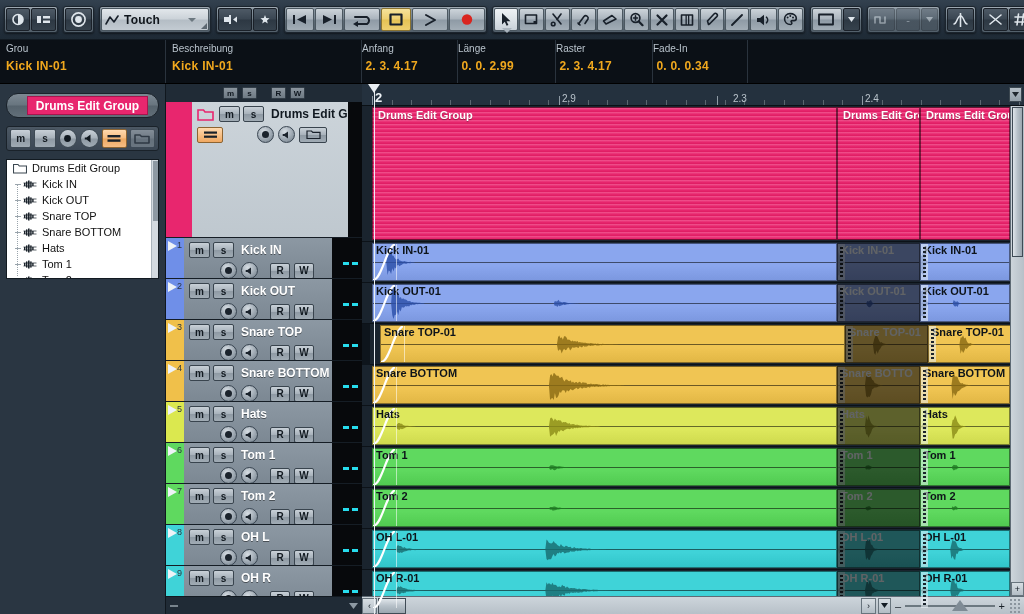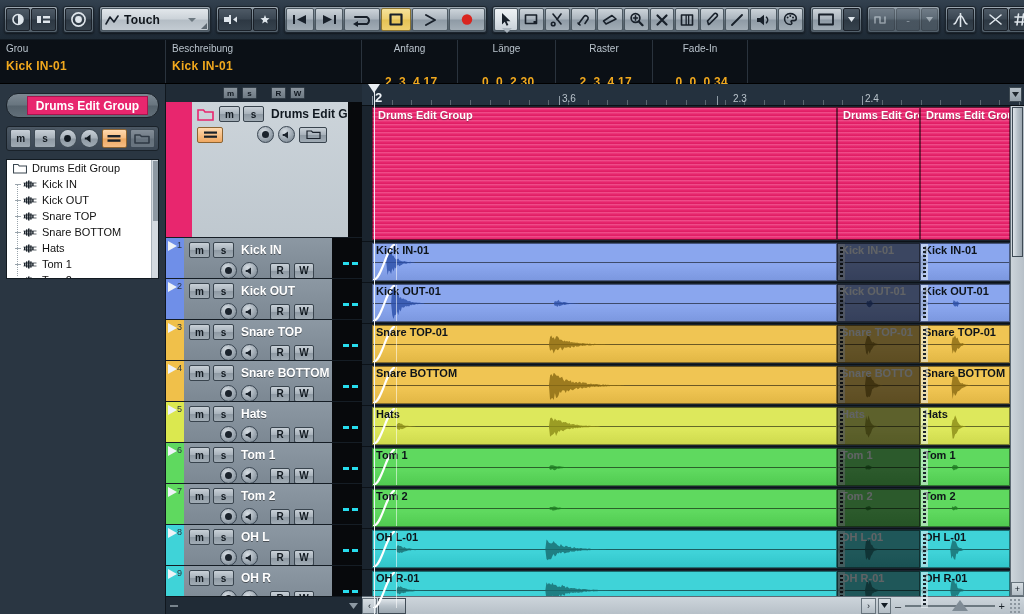--- a/index.html
+++ b/index.html
@@ -47,21 +47,21 @@
     border-left:5px solid transparent;border-right:5px solid transparent;border-top:5px solid #aab4bd; }
 
   
   .infoline { position:absolute; left:0; top:40px; width:1024px; height:44px;
     background:#0b1016; display:flex; border-bottom:1px solid #000; }
   .infocell { position:relative; padding:3px 0 0 6px; border-right:1px solid #2a333d;
     display:flex; flex-direction:column; justify-content:flex-start; }
   .infocell .lbl { font-size:10px; color:#b9c3cc; line-height:12px; white-space:nowrap; }
   .infocell .val { font-size:12px; font-weight:bold; color:#f0a81e; line-height:15px;
     margin-top:4px; white-space:nowrap; letter-spacing:.3px; }
-  .infocell.c { align-items:center; padding-left:0;gap:16px; }
+  .infocell.c { align-items:flex-start; padding-left:0; }
   .infocell.c .lbl, .infocell.c .val { text-align:center; }
   .val .seg { display:inline-block; min-width:14px; text-align:right; }
 
   
   .inspector { position:absolute; left:0; top:84px; width:166px; height:530px;
     background:#2a3642; border-right:1px solid #10171e; }
   .insp-name { position:relative; margin:9px 6px 0 6px; height:25px;
     background:linear-gradient(180deg,#7d8993 0%,#68757f 48%,#56636d 52%,#626f79 100%);
     border:1px solid #1a222a; border-radius:12px; display:flex; align-items:center; }
   .insp-name .pill { position:absolute; left:20px; right:10px; top:2px; bottom:2px;
@@ -445,21 +445,21 @@
       <div class="infocell" style="width: 196px;">
         <div class="lbl">Beschreibung</div>
         <div class="val">Kick IN-01</div>
       </div>
       <div class="infocell c" style="width: 96px;">
         <div class="lbl">Anfang</div>
         <div class="val"><span class="seg">2. </span><span class="seg">3. </span><span class="seg">4. </span><span class="seg">17 </span></div>
       </div>
       <div class="infocell c" style="width: 98px;">
         <div class="lbl">Länge</div>
-        <div class="val"><span class="seg">0. </span><span class="seg">0. </span><span class="seg">2. </span><span class="seg">30 </span></div>
+        <div class="val"><span class="seg">0. </span><span class="seg">0. </span><span class="seg">2. </span><span class="seg">99 </span></div>
       </div>
       <div class="infocell c" style="width: 97px;">
         <div class="lbl">Raster</div>
         <div class="val"><span class="seg">2. </span><span class="seg">3. </span><span class="seg">4. </span><span class="seg">17 </span></div>
       </div>
       <div class="infocell c" style="width: 95px;">
         <div class="lbl">Fade-In</div>
         <div class="val"><span class="seg">0. </span><span class="seg">0. </span><span class="seg">0. </span><span class="seg">34 </span></div>
       </div>
     </div>
@@ -954,21 +954,21 @@
           <div class="tick" style="left: 539px;"></div>
           <div class="tick" style="left: 559px;"></div>
           <div class="tick" style="left: 578px;"></div>
           <div class="tick" style="left: 598px;"></div>
           <div class="tick" style="left: 618px;"></div>
           <div class="tick" style="left: 637px;"></div>
           <div class="tick" style="left: 657px;"></div>
           <div class="tickb" style="left: 10px;"></div>
           <div class="labb" style="left: 13px;">2</div>
           <div class="tickb" style="left: 197px;"></div>
-          <div class="lab" style="left: 200px;">3.6</div>
+          <div class="lab" style="left: 200px;">2.9</div>
           <div class="tickb" style="left: 355px;"></div>
           <div class="lab" style="left: 371px;">2.3</div>
           <div class="tickb" style="left: 500px;"></div>
           <div class="lab" style="left: 503px;">2.4</div>
         </div>
       <div class="ruler-dd">
         <svg width="7" height="5" viewBox="0 0 7 5">
             <path d="M0 0 H7 L3.5 5 Z" fill="#20282f"></path>
           </svg>
       </div>
@@ -1052,21 +1052,21 @@
             <div style="position:absolute;left:0;top:0;right:0;bottom:0;">
               <svg width="90" height="37" viewBox="0 0 90 37" preserveAspectRatio="none">
                 <path d="M0.0,5.8 L1.2,6.1 L2.4,3.7 L3.6,2.4 L4.9,12.2 L6.1,16.4 L7.3,17.7 L8.5,18.0 L9.7,18.5 L10.9,18.5 L12.2,18.5 L13.4,18.5 L14.6,18.5 L15.8,18.5 L17.0,18.5 L18.2,18.5 L19.5,18.5 L20.7,18.5 L21.9,18.5 L23.1,18.5 L24.3,18.5 L25.5,18.5 L26.8,18.5 L28.0,18.5 L29.2,18.5 L30.4,18.5 L31.6,18.5 L32.8,14.9 L34.1,16.5 L35.3,16.7 L36.5,16.2 L37.7,17.4 L38.9,18.2 L40.1,18.4 L41.4,18.5 L42.6,18.5 L43.8,18.5 L45.0,18.5 L46.2,18.5 L47.4,18.5 L48.6,18.5 L49.9,18.5 L51.1,18.5 L52.3,18.5 L53.5,18.5 L54.7,18.5 L55.9,18.5 L57.2,18.5 L58.4,18.5 L59.6,18.5 L60.8,18.5 L62.0,18.5 L63.2,18.5 L64.5,18.5 L65.7,18.5 L66.9,18.5 L68.1,18.5 L69.3,18.5 L70.5,18.5 L71.8,18.5 L73.0,18.5 L74.2,18.5 L75.4,18.5 L76.6,18.5 L77.8,18.5 L79.1,18.5 L80.3,18.5 L81.5,18.5 L82.7,18.5 L83.9,18.5 L85.1,18.5 L86.4,18.5 L87.6,18.5 L88.8,18.5 L90.0,18.5 L90.0,18.5 L88.8,18.5 L87.6,18.5 L86.4,18.5 L85.1,18.5 L83.9,18.5 L82.7,18.5 L81.5,18.5 L80.3,18.5 L79.1,18.5 L77.8,18.5 L76.6,18.5 L75.4,18.5 L74.2,18.5 L73.0,18.5 L71.8,18.5 L70.5,18.5 L69.3,18.5 L68.1,18.5 L66.9,18.5 L65.7,18.5 L64.5,18.5 L63.2,18.5 L62.0,18.5 L60.8,18.5 L59.6,18.5 L58.4,18.5 L57.2,18.5 L55.9,18.5 L54.7,18.5 L53.5,18.5 L52.3,18.5 L51.1,18.5 L49.9,18.5 L48.6,18.5 L47.4,18.5 L46.2,18.5 L45.0,18.5 L43.8,18.5 L42.6,18.5 L41.4,18.5 L40.1,18.7 L38.9,19.0 L37.7,19.3 L36.5,22.1 L35.3,20.8 L34.1,21.8 L32.8,20.6 L31.6,18.5 L30.4,18.5 L29.2,18.5 L28.0,18.5 L26.8,18.5 L25.5,18.5 L24.3,18.5 L23.1,18.5 L21.9,18.5 L20.7,18.5 L19.5,18.5 L18.2,18.5 L17.0,18.5 L15.8,18.5 L14.6,18.5 L13.4,18.5 L12.2,18.5 L10.9,18.5 L9.7,18.5 L8.5,19.0 L7.3,19.3 L6.1,20.4 L4.9,23.7 L3.6,31.0 L2.4,32.9 L1.2,30.6 L0.0,31.3 Z" fill="#2c4fa8" opacity="0.82"></path>
               </svg>
             </div>
             <div class="handle"></div>
             <div class="cname">Kick OUT-01</div>
           </div>
           <div style="position: absolute; left: 34px; top: 2px; bottom: 2px; width: 1px; background: rgba(255, 255, 255, 0.55); z-index: 5;"></div>
         </div>
-        <div class="lane" style="height: 41px;">
+        <div class="lane" style="height: 41px; margin-left: 8px;">
           <div class="clip" style="left: 10px; width: 465px; background: linear-gradient(rgb(240, 197, 83) 0%, rgb(240, 197, 83) 60%, rgb(226, 183, 69) 100%);">
             <div class="zeroline"></div>
             <div style="position:absolute;left:0;top:0;right:0;bottom:0;">
               <svg width="465" height="37" viewBox="0 0 465 37" preserveAspectRatio="none">
                 <path d="M0.0,18.5 L1.2,18.5 L2.4,18.5 L3.6,18.5 L4.8,18.5 L6.0,18.5 L7.2,18.5 L8.4,18.5 L9.6,18.5 L10.8,18.5 L12.0,18.5 L13.3,18.5 L14.5,18.5 L15.7,18.5 L16.9,18.5 L18.1,18.5 L19.3,18.5 L20.5,18.5 L21.7,18.5 L22.9,18.5 L24.1,18.5 L25.3,18.5 L26.5,18.5 L27.7,18.5 L28.9,18.5 L30.1,18.5 L31.3,18.5 L32.5,18.5 L33.7,18.5 L34.9,18.5 L36.1,18.5 L37.3,18.5 L38.5,18.5 L39.8,18.5 L41.0,18.5 L42.2,18.5 L43.4,18.5 L44.6,18.5 L45.8,18.5 L47.0,18.5 L48.2,18.5 L49.4,18.5 L50.6,18.5 L51.8,18.5 L53.0,18.5 L54.2,18.5 L55.4,18.5 L56.6,18.5 L57.8,18.5 L59.0,18.5 L60.2,18.5 L61.4,18.5 L62.6,18.5 L63.8,18.5 L65.1,18.5 L66.3,18.5 L67.5,18.5 L68.7,18.5 L69.9,18.5 L71.1,18.5 L72.3,18.5 L73.5,18.5 L74.7,18.5 L75.9,18.5 L77.1,18.5 L78.3,18.5 L79.5,18.5 L80.7,18.5 L81.9,18.5 L83.1,18.5 L84.3,18.5 L85.5,18.5 L86.7,18.5 L87.9,18.5 L89.1,18.5 L90.3,18.5 L91.6,18.5 L92.8,18.5 L94.0,18.5 L95.2,18.5 L96.4,18.5 L97.6,18.5 L98.8,18.5 L100.0,18.5 L101.2,18.5 L102.4,18.5 L103.6,18.5 L104.8,18.5 L106.0,18.5 L107.2,18.5 L108.4,18.5 L109.6,18.5 L110.8,18.5 L112.0,18.5 L113.2,18.5 L114.4,18.5 L115.6,18.5 L116.9,18.5 L118.1,18.5 L119.3,18.5 L120.5,18.5 L121.7,18.5 L122.9,18.5 L124.1,18.5 L125.3,18.5 L126.5,18.5 L127.7,18.5 L128.9,18.5 L130.1,18.5 L131.3,18.5 L132.5,18.5 L133.7,18.5 L134.9,18.5 L136.1,18.5 L137.3,18.5 L138.5,18.5 L139.7,18.5 L140.9,18.5 L142.2,18.5 L143.4,18.5 L144.6,18.5 L145.8,18.5 L147.0,18.5 L148.2,18.5 L149.4,18.5 L150.6,18.5 L151.8,18.5 L153.0,18.5 L154.2,18.5 L155.4,18.5 L156.6,18.5 L157.8,18.5 L159.0,18.5 L160.2,18.5 L161.4,18.5 L162.6,18.5 L163.8,18.5 L165.0,18.5 L166.2,18.5 L167.4,18.5 L168.7,18.5 L169.9,18.5 L171.1,18.5 L172.3,18.5 L173.5,18.5 L174.7,18.5 L175.9,18.5 L177.1,10.9 L178.3,9.5 L179.5,12.2 L180.7,11.3 L181.9,13.7 L183.1,10.2 L184.3,10.3 L185.5,11.4 L186.7,14.0 L187.9,13.6 L189.1,14.3 L190.3,15.6 L191.5,14.6 L192.7,15.6 L194.0,15.0 L195.2,15.7 L196.4,15.1 L197.6,16.4 L198.8,16.0 L200.0,16.5 L201.2,16.6 L202.4,16.8 L203.6,16.8 L204.8,16.8 L206.0,17.2 L207.2,17.2 L208.4,17.6 L209.6,17.0 L210.8,17.2 L212.0,17.5 L213.2,17.8 L214.4,17.4 L215.6,18.0 L216.8,17.5 L218.0,18.0 L219.2,18.0 L220.5,17.9 L221.7,17.8 L222.9,18.0 L224.1,18.1 L225.3,18.0 L226.5,18.2 L227.7,18.1 L228.9,18.0 L230.1,18.1 L231.3,18.1 L232.5,18.3 L233.7,18.2 L234.9,18.2 L236.1,18.3 L237.3,18.5 L238.5,18.5 L239.7,18.5 L240.9,18.5 L242.1,18.5 L243.3,18.5 L244.5,18.5 L245.8,18.5 L247.0,18.5 L248.2,18.5 L249.4,18.5 L250.6,18.5 L251.8,18.5 L253.0,18.5 L254.2,18.5 L255.4,18.5 L256.6,18.5 L257.8,18.5 L259.0,18.5 L260.2,18.5 L261.4,18.5 L262.6,18.5 L263.8,18.5 L265.0,18.5 L266.2,18.5 L267.4,18.5 L268.6,18.5 L269.8,18.5 L271.0,18.5 L272.3,18.5 L273.5,18.5 L274.7,18.5 L275.9,18.5 L277.1,18.5 L278.3,18.5 L279.5,18.5 L280.7,18.5 L281.9,18.5 L283.1,18.5 L284.3,18.5 L285.5,18.5 L286.7,18.5 L287.9,18.5 L289.1,18.5 L290.3,18.5 L291.5,18.5 L292.7,18.5 L293.9,18.5 L295.1,18.5 L296.3,18.5 L297.6,18.5 L298.8,18.5 L300.0,18.5 L301.2,18.5 L302.4,18.5 L303.6,18.5 L304.8,18.5 L306.0,18.5 L307.2,18.5 L308.4,18.5 L309.6,18.5 L310.8,18.5 L312.0,18.5 L313.2,18.5 L314.4,18.5 L315.6,18.5 L316.8,18.5 L318.0,18.5 L319.2,18.5 L320.4,18.5 L321.6,18.5 L322.8,18.5 L324.1,18.5 L325.3,18.5 L326.5,18.5 L327.7,18.5 L328.9,18.5 L330.1,18.5 L331.3,18.5 L332.5,18.5 L333.7,18.5 L334.9,18.5 L336.1,18.5 L337.3,18.5 L338.5,18.5 L339.7,18.5 L340.9,18.5 L342.1,18.5 L343.3,18.5 L344.5,18.5 L345.7,18.5 L346.9,18.5 L348.1,18.5 L349.4,18.5 L350.6,18.5 L351.8,18.5 L353.0,18.5 L354.2,18.5 L355.4,18.5 L356.6,18.5 L357.8,18.5 L359.0,18.5 L360.2,18.5 L361.4,18.5 L362.6,18.5 L363.8,18.5 L365.0,18.5 L366.2,18.5 L367.4,18.5 L368.6,18.5 L369.8,18.5 L371.0,18.5 L372.2,18.5 L373.4,18.5 L374.7,18.5 L375.9,18.5 L377.1,18.5 L378.3,18.5 L379.5,18.5 L380.7,18.5 L381.9,18.5 L383.1,18.5 L384.3,18.5 L385.5,18.5 L386.7,18.5 L387.9,18.5 L389.1,18.5 L390.3,18.5 L391.5,18.5 L392.7,18.5 L393.9,18.5 L395.1,18.5 L396.3,18.5 L397.5,18.5 L398.7,18.5 L399.9,18.5 L401.2,18.5 L402.4,18.5 L403.6,18.5 L404.8,18.5 L406.0,18.5 L407.2,18.5 L408.4,18.5 L409.6,18.5 L410.8,18.5 L412.0,18.5 L413.2,18.5 L414.4,18.5 L415.6,18.5 L416.8,18.5 L418.0,18.5 L419.2,18.5 L420.4,18.5 L421.6,18.5 L422.8,18.5 L424.0,18.5 L425.2,18.5 L426.5,18.5 L427.7,18.5 L428.9,18.5 L430.1,18.5 L431.3,18.5 L432.5,18.5 L433.7,18.5 L434.9,18.5 L436.1,18.5 L437.3,18.5 L438.5,18.5 L439.7,18.5 L440.9,18.5 L442.1,18.5 L443.3,18.5 L444.5,18.5 L445.7,18.5 L446.9,18.5 L448.1,18.5 L449.3,18.5 L450.5,18.5 L451.7,18.5 L453.0,18.5 L454.2,18.5 L455.4,18.5 L456.6,18.5 L457.8,18.5 L459.0,18.5 L460.2,18.5 L461.4,18.5 L462.6,18.5 L463.8,18.5 L465.0,18.5 L465.0,18.5 L463.8,18.5 L462.6,18.5 L461.4,18.5 L460.2,18.5 L459.0,18.5 L457.8,18.5 L456.6,18.5 L455.4,18.5 L454.2,18.5 L453.0,18.5 L451.7,18.5 L450.5,18.5 L449.3,18.5 L448.1,18.5 L446.9,18.5 L445.7,18.5 L444.5,18.5 L443.3,18.5 L442.1,18.5 L440.9,18.5 L439.7,18.5 L438.5,18.5 L437.3,18.5 L436.1,18.5 L434.9,18.5 L433.7,18.5 L432.5,18.5 L431.3,18.5 L430.1,18.5 L428.9,18.5 L427.7,18.5 L426.5,18.5 L425.2,18.5 L424.0,18.5 L422.8,18.5 L421.6,18.5 L420.4,18.5 L419.2,18.5 L418.0,18.5 L416.8,18.5 L415.6,18.5 L414.4,18.5 L413.2,18.5 L412.0,18.5 L410.8,18.5 L409.6,18.5 L408.4,18.5 L407.2,18.5 L406.0,18.5 L404.8,18.5 L403.6,18.5 L402.4,18.5 L401.2,18.5 L399.9,18.5 L398.7,18.5 L397.5,18.5 L396.3,18.5 L395.1,18.5 L393.9,18.5 L392.7,18.5 L391.5,18.5 L390.3,18.5 L389.1,18.5 L387.9,18.5 L386.7,18.5 L385.5,18.5 L384.3,18.5 L383.1,18.5 L381.9,18.5 L380.7,18.5 L379.5,18.5 L378.3,18.5 L377.1,18.5 L375.9,18.5 L374.7,18.5 L373.4,18.5 L372.2,18.5 L371.0,18.5 L369.8,18.5 L368.6,18.5 L367.4,18.5 L366.2,18.5 L365.0,18.5 L363.8,18.5 L362.6,18.5 L361.4,18.5 L360.2,18.5 L359.0,18.5 L357.8,18.5 L356.6,18.5 L355.4,18.5 L354.2,18.5 L353.0,18.5 L351.8,18.5 L350.6,18.5 L349.4,18.5 L348.1,18.5 L346.9,18.5 L345.7,18.5 L344.5,18.5 L343.3,18.5 L342.1,18.5 L340.9,18.5 L339.7,18.5 L338.5,18.5 L337.3,18.5 L336.1,18.5 L334.9,18.5 L333.7,18.5 L332.5,18.5 L331.3,18.5 L330.1,18.5 L328.9,18.5 L327.7,18.5 L326.5,18.5 L325.3,18.5 L324.1,18.5 L322.8,18.5 L321.6,18.5 L320.4,18.5 L319.2,18.5 L318.0,18.5 L316.8,18.5 L315.6,18.5 L314.4,18.5 L313.2,18.5 L312.0,18.5 L310.8,18.5 L309.6,18.5 L308.4,18.5 L307.2,18.5 L306.0,18.5 L304.8,18.5 L303.6,18.5 L302.4,18.5 L301.2,18.5 L300.0,18.5 L298.8,18.5 L297.6,18.5 L296.3,18.5 L295.1,18.5 L293.9,18.5 L292.7,18.5 L291.5,18.5 L290.3,18.5 L289.1,18.5 L287.9,18.5 L286.7,18.5 L285.5,18.5 L284.3,18.5 L283.1,18.5 L281.9,18.5 L280.7,18.5 L279.5,18.5 L278.3,18.5 L277.1,18.5 L275.9,18.5 L274.7,18.5 L273.5,18.5 L272.3,18.5 L271.0,18.5 L269.8,18.5 L268.6,18.5 L267.4,18.5 L266.2,18.5 L265.0,18.5 L263.8,18.5 L262.6,18.5 L261.4,18.5 L260.2,18.5 L259.0,18.5 L257.8,18.5 L256.6,18.5 L255.4,18.5 L254.2,18.5 L253.0,18.5 L251.8,18.5 L250.6,18.5 L249.4,18.5 L248.2,18.5 L247.0,18.5 L245.8,18.5 L244.5,18.5 L243.3,18.5 L242.1,18.5 L240.9,18.5 L239.7,18.5 L238.5,18.5 L237.3,18.5 L236.1,18.8 L234.9,18.7 L233.7,18.8 L232.5,18.8 L231.3,18.9 L230.1,18.8 L228.9,18.9 L227.7,18.8 L226.5,18.9 L225.3,18.8 L224.1,18.9 L222.9,19.1 L221.7,19.0 L220.5,19.2 L219.2,19.1 L218.0,19.4 L216.8,19.4 L215.6,19.5 L214.4,19.1 L213.2,19.2 L212.0,19.7 L210.8,19.5 L209.6,20.1 L208.4,19.5 L207.2,19.5 L206.0,20.4 L204.8,20.5 L203.6,20.7 L202.4,19.7 L201.2,21.2 L200.0,21.2 L198.8,20.0 L197.6,22.1 L196.4,21.4 L195.2,21.0 L194.0,21.6 L192.7,21.8 L191.5,21.2 L190.3,23.0 L189.1,24.4 L187.9,21.6 L186.7,21.8 L185.5,23.7 L184.3,24.3 L183.1,22.8 L181.9,24.5 L180.7,27.4 L179.5,23.7 L178.3,23.4 L177.1,25.0 L175.9,18.5 L174.7,18.5 L173.5,18.5 L172.3,18.5 L171.1,18.5 L169.9,18.5 L168.7,18.5 L167.4,18.5 L166.2,18.5 L165.0,18.5 L163.8,18.5 L162.6,18.5 L161.4,18.5 L160.2,18.5 L159.0,18.5 L157.8,18.5 L156.6,18.5 L155.4,18.5 L154.2,18.5 L153.0,18.5 L151.8,18.5 L150.6,18.5 L149.4,18.5 L148.2,18.5 L147.0,18.5 L145.8,18.5 L144.6,18.5 L143.4,18.5 L142.2,18.5 L140.9,18.5 L139.7,18.5 L138.5,18.5 L137.3,18.5 L136.1,18.5 L134.9,18.5 L133.7,18.5 L132.5,18.5 L131.3,18.5 L130.1,18.5 L128.9,18.5 L127.7,18.5 L126.5,18.5 L125.3,18.5 L124.1,18.5 L122.9,18.5 L121.7,18.5 L120.5,18.5 L119.3,18.5 L118.1,18.5 L116.9,18.5 L115.6,18.5 L114.4,18.5 L113.2,18.5 L112.0,18.5 L110.8,18.5 L109.6,18.5 L108.4,18.5 L107.2,18.5 L106.0,18.5 L104.8,18.5 L103.6,18.5 L102.4,18.5 L101.2,18.5 L100.0,18.5 L98.8,18.5 L97.6,18.5 L96.4,18.5 L95.2,18.5 L94.0,18.5 L92.8,18.5 L91.6,18.5 L90.3,18.5 L89.1,18.5 L87.9,18.5 L86.7,18.5 L85.5,18.5 L84.3,18.5 L83.1,18.5 L81.9,18.5 L80.7,18.5 L79.5,18.5 L78.3,18.5 L77.1,18.5 L75.9,18.5 L74.7,18.5 L73.5,18.5 L72.3,18.5 L71.1,18.5 L69.9,18.5 L68.7,18.5 L67.5,18.5 L66.3,18.5 L65.1,18.5 L63.8,18.5 L62.6,18.5 L61.4,18.5 L60.2,18.5 L59.0,18.5 L57.8,18.5 L56.6,18.5 L55.4,18.5 L54.2,18.5 L53.0,18.5 L51.8,18.5 L50.6,18.5 L49.4,18.5 L48.2,18.5 L47.0,18.5 L45.8,18.5 L44.6,18.5 L43.4,18.5 L42.2,18.5 L41.0,18.5 L39.8,18.5 L38.5,18.5 L37.3,18.5 L36.1,18.5 L34.9,18.5 L33.7,18.5 L32.5,18.5 L31.3,18.5 L30.1,18.5 L28.9,18.5 L27.7,18.5 L26.5,18.5 L25.3,18.5 L24.1,18.5 L22.9,18.5 L21.7,18.5 L20.5,18.5 L19.3,18.5 L18.1,18.5 L16.9,18.5 L15.7,18.5 L14.5,18.5 L13.3,18.5 L12.0,18.5 L10.8,18.5 L9.6,18.5 L8.4,18.5 L7.2,18.5 L6.0,18.5 L4.8,18.5 L3.6,18.5 L2.4,18.5 L1.2,18.5 L0.0,18.5 Z" fill="#8a6a14" opacity="0.82"></path>
               </svg>
             </div>
             <div class="fade">
               <svg viewBox="0 0 22 40" preserveAspectRatio="none">
                 <path d="M0 40 C9 40 13 4 22 0" fill="none" stroke="#fff" stroke-width="2.2"></path>

